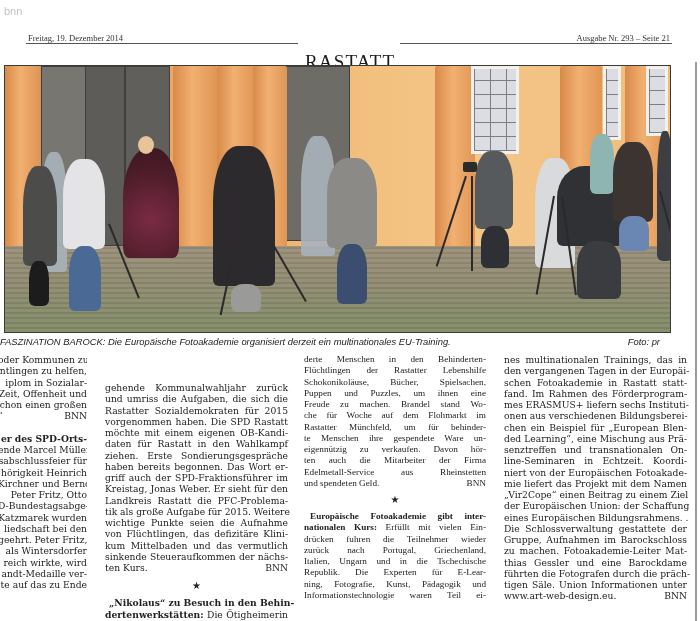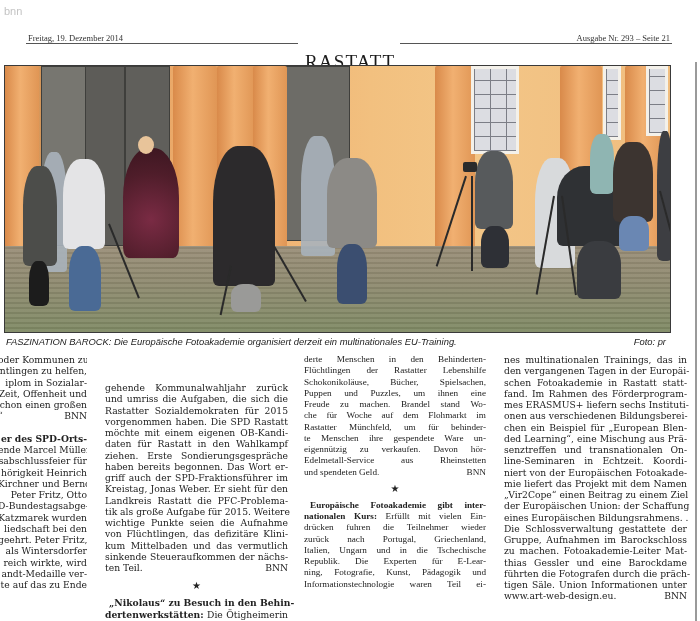--- a/index.html
+++ b/index.html
@@ -84,21 +84,21 @@
       border-radius: 45% 45% 10% 10%;
       background: radial-gradient(circle at 50% 65%, #7a2b44 0%, #4f1d2a 60%, #3b1620 100%);
     }
     .photo .dress-head { position: absolute; left: 133px; top: 70px; width: 16px; height: 18px; border-radius: 50%; background: #e8c49a; }
     .photo .tripod {
       position: absolute; width: 1.5px; background: #2a2a2a; transform-origin: top center;
     }
 
     
     .caption {
-      position: absolute; left: 6px; top: 336px; width: 664px; height: 14px;
+      position: absolute; left: 0; top: 336px; width: 664px; height: 14px;
       font-family: "Liberation Sans", sans-serif; font-style: italic; font-size: 9.4px; color: #222;
     }
     .caption .credit { position: absolute; right: 4px; top: 0; }
     .caption .text { position: absolute; left: 0; top: 0; white-space: nowrap; }
 
     
     .page-edge { position: absolute; left: 695px; top: 62px; width: 2px; height: 559px; background: #9a9a9a; }
 
     
     .col {
@@ -229,41 +229,42 @@
   <span class="line">haben bereits begonnen. Das Wort er-</span>
   <span class="line">griff auch der SPD-Fraktionsführer im</span>
   <span class="line">Kreistag, Jonas Weber. Er sieht für den</span>
   <span class="line">Landkreis Rastatt die PFC-Problema-</span>
   <span class="line">tik als große Aufgabe für 2015. Weitere</span>
   <span class="line">wichtige Punkte seien die Aufnahme</span>
   <span class="line">von Flüchtlingen, das defizitäre Klini-</span>
   <span class="line">kum Mittelbaden und das vermutlich</span>
   <span class="line">sinkende Steueraufkommen der nächs-</span>
   <span class="line sig">
-    <span>ten Teil.</span>
+    <span>ten Kurs.</span>
     <span class="bnn">BNN</span>
   </span>
   <span class="gap" style="height:6px;"></span>
   <span class="star">★</span>
   <span class="gap" style="height:4px;"></span>
   <span class="line" style="padding-left:4px;"><b>„Nikolaus“ zu Besuch in den Behin-</b></span>
   <span class="line"><b>dertenwerkstätten:</b><span> Die Ötigheimerin</span></span>
   <span class="line">Ursula Brandel überbrachte 120 behin-</span>
 </div>
 
 <div class="col col3">
   <span class="line">derte Menschen in den Behinderten-</span>
   <span class="line">Flüchtlingen der Rastatter Lebenshilfe</span>
   <span class="line">Schokonikoläuse, Bücher, Spielsachen,</span>
   <span class="line">Puppen und Puzzles, um ihnen eine</span>
   <span class="line">Freude zu machen. Brandel stand Wo-</span>
   <span class="line">che für Woche auf dem Flohmarkt im</span>
   <span class="line">Rastatter Münchfeld, um für behinder-</span>
   <span class="line">te Menschen ihre gespendete Ware un-</span>
   <span class="line">eigennützig zu verkaufen. Davon hör-</span>
+  <span class="line">ten auch die Mitarbeiter der Firma</span>
   <span class="line">Edelmetall-Service aus Rheinstetten</span>
   <span class="line sig">
     <span>und spendeten Geld.</span>
     <span class="bnn">BNN</span>
   </span>
   <span class="gap" style="height:4px;"></span>
   <span class="star">★</span>
   <span class="gap" style="height:4px;"></span>
   <span class="line" style="padding-left:6px;"><b>Europäische Fotoakademie gibt inter-</b></span>
   <span class="line"><b>nationalen Kurs:</b><span> Erfüllt mit vielen Ein-</span></span>

